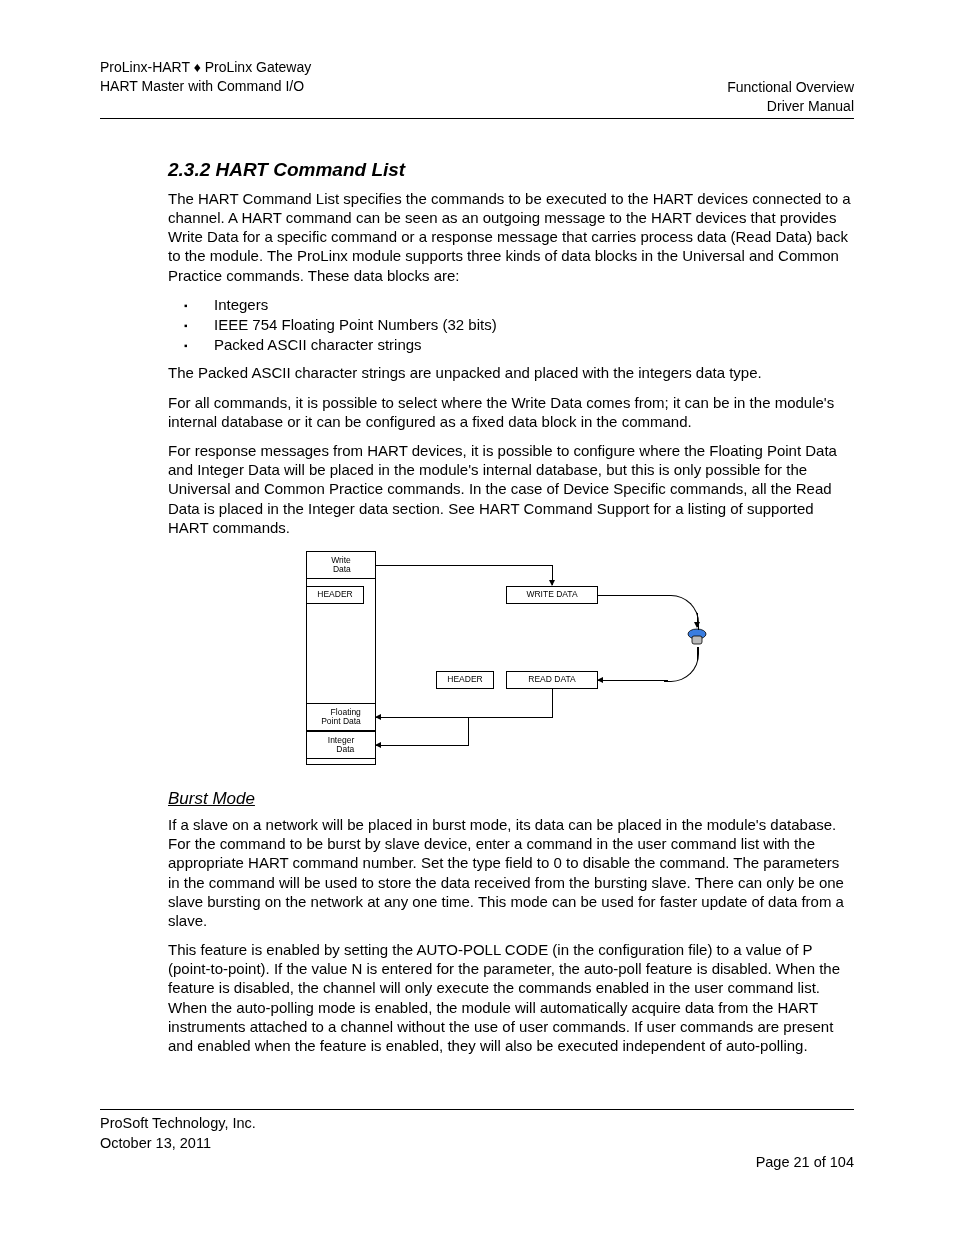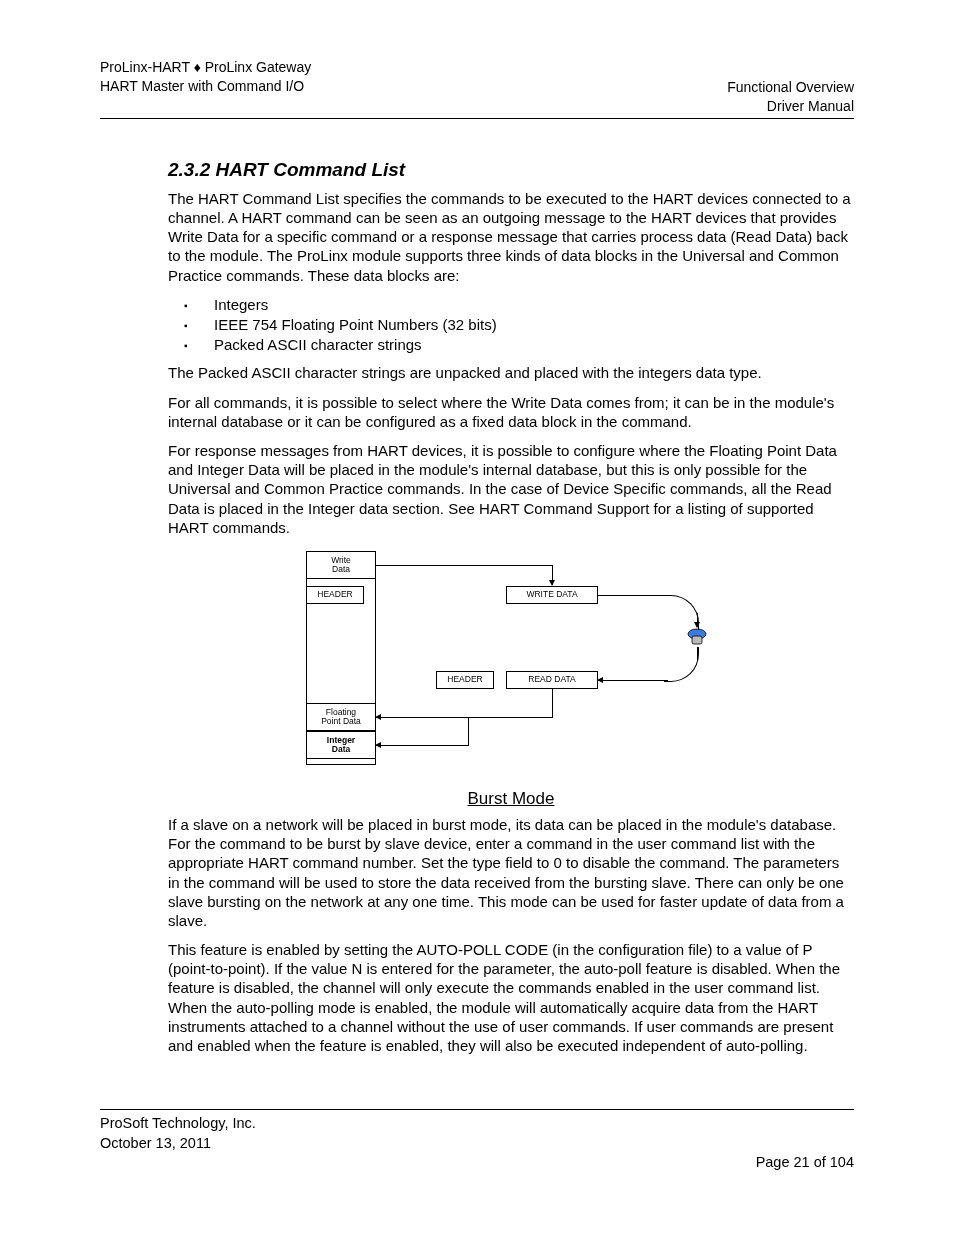--- a/index.html
+++ b/index.html
@@ -53,24 +53,24 @@
     line-height: 1.35;
   }
   ul.bullets li::before {
     content: "▪";
     position: absolute;
     left: -12px;
     font-size: 10px;
     top: 4px;
   }
   .subhead {
+    font-style: italic;
     text-decoration: underline;
     font-size: 17px;
     margin: 18px 0 4px 0;
-    text-align: center;
   }
   
   .diagram-wrap {
     display: flex;
     justify-content: center;
     margin: 14px 0 10px 0;
   }
   .diagram {
     position: relative;
     width: 410px;
@@ -78,21 +78,21 @@
     font-size: 8.5px;
     font-family: Arial, sans-serif;
   }
   .dbox {
     position: absolute;
     border: 1px solid #000;
     background: #fff;
     display: flex;
     align-items: center;
     justify-content: center;
-    text-align: center;
+    text-align: right;
     line-height: 1.1;
     padding: 1px 2px;
     box-sizing: border-box;
   }
   .line { position: absolute; background: #000; }
   .arrowR::after, .arrowL::after, .arrowD::after {
     content:""; position:absolute; width:0; height:0;
   }
   .arrowL::after { left:-1px; top:-3px; border-right:6px solid #000; border-top:3.5px solid transparent; border-bottom:3.5px solid transparent; }
   .arrowD::after { bottom:-1px; left:-3px; border-top:6px solid #000; border-left:3.5px solid transparent; border-right:3.5px solid transparent; }
@@ -145,21 +145,21 @@
 
         <div class="dbox" style="left:0;top:0;width:70px;height:28px;">
             <span style="white-space:pre;">Write
 Data</span>
           </div>
         <div class="dbox" style="left:0;top:152px;width:70px;height:28px;">
             <span style="white-space:pre;">Floating
 Point Data</span>
           </div>
         <div class="dbox" style="left:0;top:180px;width:70px;height:28px;">
-            <span style="white-space:pre;font-weight:bold;">Integer
+            <span style="white-space:pre;">Integer
 Data</span>
           </div>
 
         <div class="dbox" style="left:130;top:35px;width:58px;height:18px;">
             <span>HEADER</span>
           </div>
         <div class="dbox" style="left:200px;top:35px;width:92px;height:18px;">
             <span>WRITE DATA</span>
           </div>
 

